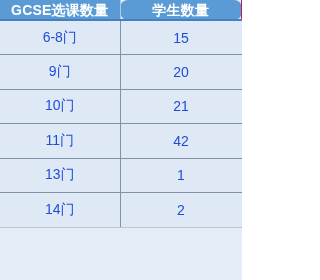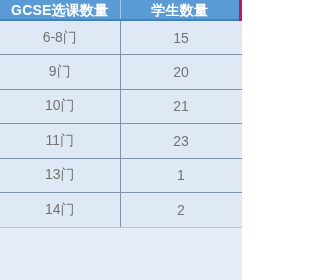--- a/index.html
+++ b/index.html
@@ -43,33 +43,34 @@
     text-align: center;
     vertical-align: middle;
     padding: 0;
     border-bottom: 2px solid #4281bd;
     letter-spacing: 0.2px;
   }
   th.header-cell.cell-category {
     border-right: 1px solid #a9c9e8;
   }
   th.header-cell.cell-value {
-    border-right: 6px solid #be185d;
+    border-right: 2px solid #be185d;
+    border-radius: 8px;
   }
 
   
   tbody tr.data-row {
     height: 34.5px;
     background: #dfe9f5;
   }
   td.body-cell {
     text-align: center;
     vertical-align: middle;
     font-size: 14px;
-    color: #737373;
+    color: #1d4ed8;
     padding: 0;
     border-bottom: 1px solid #7f93a8;
     background: #dfe9f5;
   }
   td.body-cell.cell-category {
     border-right: 1px solid #7f93a8;
   }
   td.body-cell.cell-value {
     border-right: 1px solid #aebdcc;
   }
@@ -100,21 +101,21 @@
       <tr class="data-row">
         <td class="body-cell cell-category">9门</td>
         <td class="body-cell cell-value">20</td>
       </tr>
       <tr class="data-row">
         <td class="body-cell cell-category">10门</td>
         <td class="body-cell cell-value">21</td>
       </tr>
       <tr class="data-row">
         <td class="body-cell cell-category">11门</td>
-        <td class="body-cell cell-value">23</td>
+        <td class="body-cell cell-value">42</td>
       </tr>
       <tr class="data-row">
         <td class="body-cell cell-category">13门</td>
         <td class="body-cell cell-value">1</td>
       </tr>
       <tr class="data-row">
         <td class="body-cell cell-category">14门</td>
         <td class="body-cell cell-value">2</td>
       </tr>
     </tbody>

